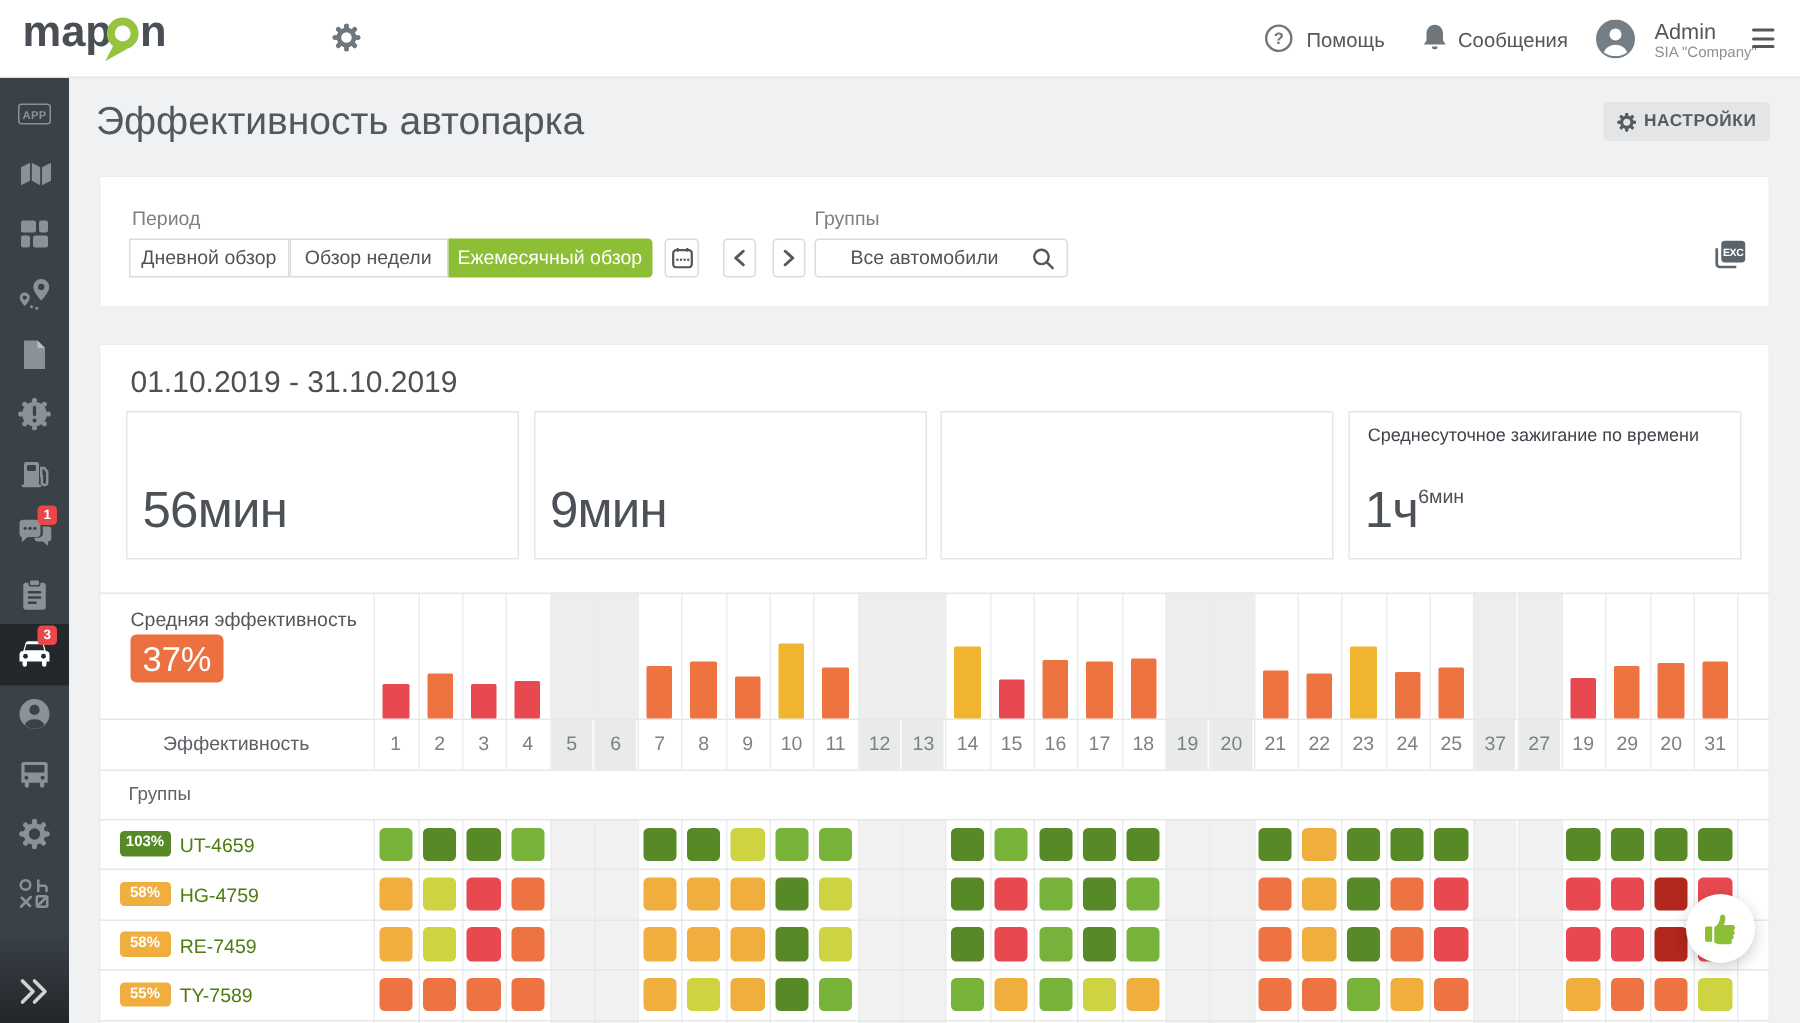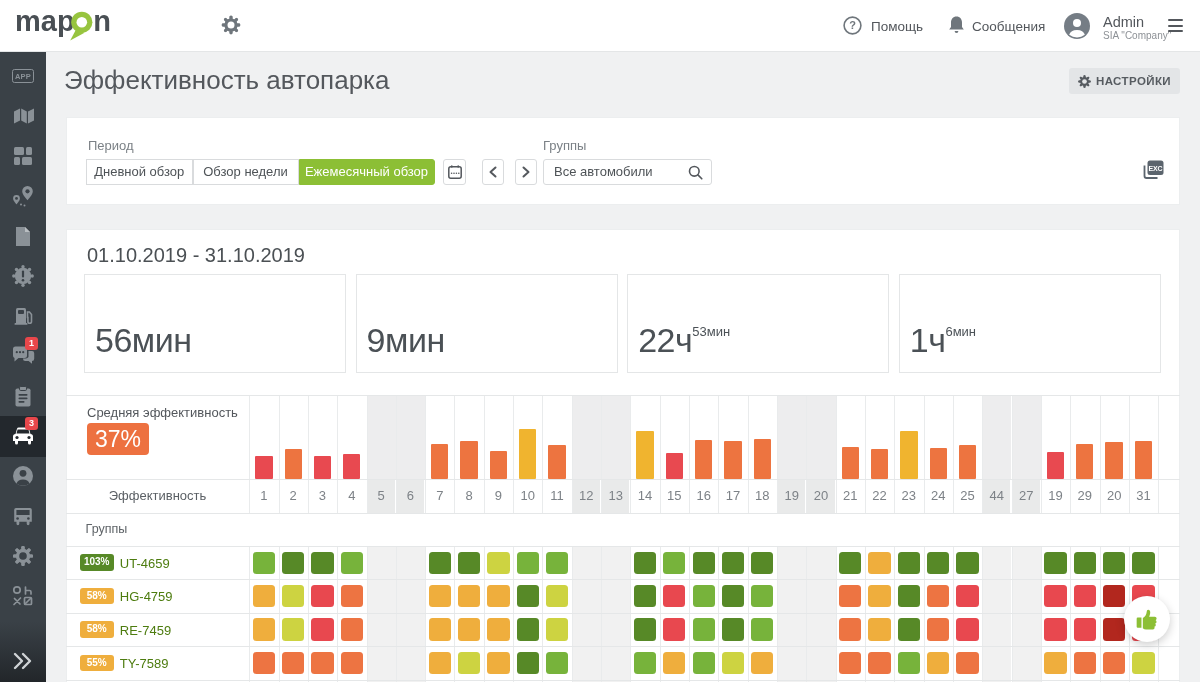--- a/index.html
+++ b/index.html
@@ -244,44 +244,44 @@
     <svg width="8" height="12" viewBox="0 0 8 12" fill="none" stroke="#55595e" stroke-width="2" stroke-linecap="round" stroke-linejoin="round">
       <path d="M6.5 1.5 L1.5 6 L6.5 10.5"></path>
     </svg>
   </div>
 <div class="fbtn" style="left:514.5px;width:22px;display:flex;align-items:center;justify-content:center">
     <svg width="8" height="12" viewBox="0 0 8 12" fill="none" stroke="#55595e" stroke-width="2" stroke-linecap="round" stroke-linejoin="round">
       <path d="M1.5 1.5 L6.5 6 L1.5 10.5"></path>
     </svg>
   </div>
 <div class="abs" style="left:543px;top:138px;font-size:13px;color:#7b8186">Группы</div>
-<div class="fbtn" style="left:543px;width:169px;padding-left:10px;line-height:24px;font-size:13px;color:#4e5357">Все автомобили
+<div class="fbtn" style="left:543px;width:169px;padding-left:23px;line-height:24px;font-size:13px;color:#4e5357">Все автомобили
 <svg class="abs" style="right:8px;top:5px" width="15" height="15" viewBox="0 0 15 15" fill="none" stroke="#53575c" stroke-width="1.6">
       <circle cx="6.3" cy="6.3" r="4.8"></circle>
       <path d="M9.9 9.9 L13.8 13.8" stroke-linecap="round"></path>
     </svg></div>
 <div class="abs" style="left:1141px;top:159px;width:24px;height:23px">
 <svg width="24" height="23" viewBox="0 0 24 23">
       <path d="M3.5 6.5 v10.5 a2 2 0 0 0 2 2 h11" fill="none" stroke="#5b646d" stroke-width="1.8"></path>
       <rect x="6.5" y="1.5" width="16" height="14.5" rx="2.5" fill="#5b646d"></rect>
       <text x="14.5" y="11.8" text-anchor="middle" font-size="7" font-weight="bold" fill="#fff" letter-spacing="-0.2">EXC</text>
     </svg></div>
 <div class="abs" style="left:66px;top:229px;width:1114px;height:453px;background:#fff;border:1px solid #eceeef;border-bottom:none"></div>
 <div class="abs" style="left:87px;top:244px;font-size:20px;color:#4b5054">01.10.2019 - 31.10.2019</div>
 <style>.big{font-size:34px;color:#4b5156;letter-spacing:-.5px}.statc sup{font-size:13px;color:#4b5156;vertical-align:16px}</style>
 <div class="abs statc" style="left:84.0px;top:274px;width:262px;height:99px;border:1px solid #e4e6e7;background:#fff">
 <div style="position:absolute;left:10px;top:46px"><span class="big">56</span><span class="big">мин</span></div>
   </div>
 <div class="abs statc" style="left:355.6px;top:274px;width:262px;height:99px;border:1px solid #e4e6e7;background:#fff">
 <div style="position:absolute;left:10px;top:46px"><span class="big">9</span><span class="big">мин</span></div>
   </div>
 <div class="abs statc" style="left:627.2px;top:274px;width:262px;height:99px;border:1px solid #e4e6e7;background:#fff">
-<div style="position:absolute;left:10px;top:46px"><span class="big">22ч</span><sup>53мин</sup></div>
   </div>
 <div class="abs statc" style="left:898.8px;top:274px;width:262px;height:99px;border:1px solid #e4e6e7;background:#fff">
+<div style="position:absolute;left:12px;top:8px;width:246px;font-size:12px;line-height:15px;color:#3f444a">Среднесуточное зажигание по времени</div>
 <div style="position:absolute;left:10px;top:46px"><span class="big">1ч</span><sup>6мин</sup></div>
   </div>
 <div class="abs" style="left:366.5px;top:394.5px;width:29.3px;height:84.5px;background:#ededee"></div>
 <div class="abs" style="left:367.5px;top:479.0px;width:27.3px;height:33.5px;background:#e9eaea"></div>
 <div class="abs" style="left:366.5px;top:546.0px;width:29.3px;height:136.0px;background:#f1f1f1"></div>
 <div class="abs" style="left:395.8px;top:394.5px;width:29.3px;height:84.5px;background:#ededee"></div>
 <div class="abs" style="left:396.8px;top:479.0px;width:27.3px;height:33.5px;background:#e9eaea"></div>
 <div class="abs" style="left:395.8px;top:546.0px;width:29.3px;height:136.0px;background:#f1f1f1"></div>
 <div class="abs" style="left:571.7px;top:394.5px;width:29.3px;height:84.5px;background:#ededee"></div>
 <div class="abs" style="left:572.7px;top:479.0px;width:27.3px;height:33.5px;background:#e9eaea"></div>
@@ -414,21 +414,21 @@
 <div class="daynum" style="left:689.0px;width:29.3px">16</div>
 <div class="daynum" style="left:718.3px;width:29.3px">17</div>
 <div class="daynum" style="left:747.6px;width:29.3px">18</div>
 <div class="daynum" style="left:777.0px;width:29.3px">19</div>
 <div class="daynum" style="left:806.3px;width:29.3px">20</div>
 <div class="daynum" style="left:835.6px;width:29.3px">21</div>
 <div class="daynum" style="left:864.9px;width:29.3px">22</div>
 <div class="daynum" style="left:894.2px;width:29.3px">23</div>
 <div class="daynum" style="left:923.6px;width:29.3px">24</div>
 <div class="daynum" style="left:952.9px;width:29.3px">25</div>
-<div class="daynum" style="left:982.2px;width:29.3px">44</div>
+<div class="daynum" style="left:982.2px;width:29.3px">37</div>
 <div class="daynum" style="left:1011.5px;width:29.3px">27</div>
 <div class="daynum" style="left:1040.8px;width:29.3px">19</div>
 <div class="daynum" style="left:1070.2px;width:29.3px">29</div>
 <div class="daynum" style="left:1099.5px;width:29.3px">20</div>
 <div class="daynum" style="left:1128.8px;width:29.3px">31</div>
 <div class="abs" style="left:87px;top:405px;font-size:13px;color:#53575c">Средняя эффективность</div>
 <div class="abs" style="left:87px;top:423.4px;width:62px;height:32px;background:#ed7140;border-radius:4px;color:#fff;font-size:23px;text-align:center;line-height:32px">37%</div>
 <div class="abs" style="left:66px;top:479px;width:183px;height:33.5px;line-height:33.5px;text-align:center;font-size:13px;color:#5a5f64">Эффективность</div>
 <div class="abs" style="left:85.6px;top:522px;font-size:12.5px;color:#5f6468">Группы</div>
 <div class="vbadge" style="left:79.7px;top:554.4px;background:#578927">103%</div>

